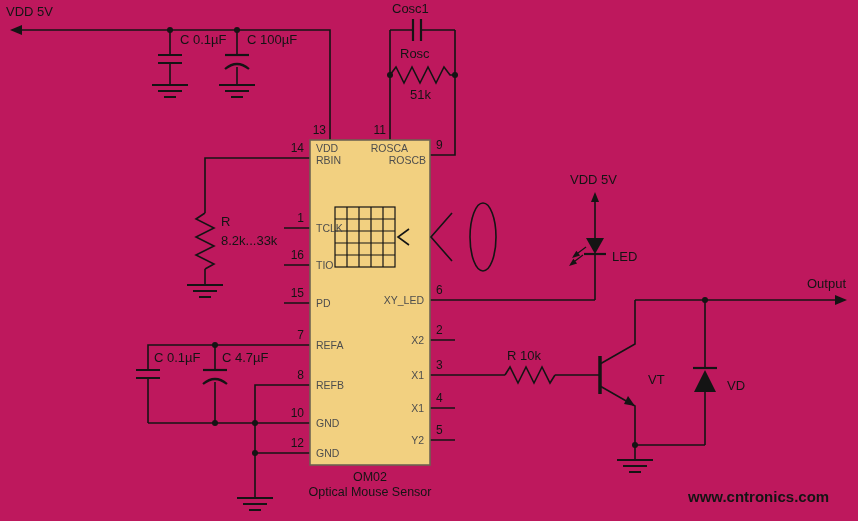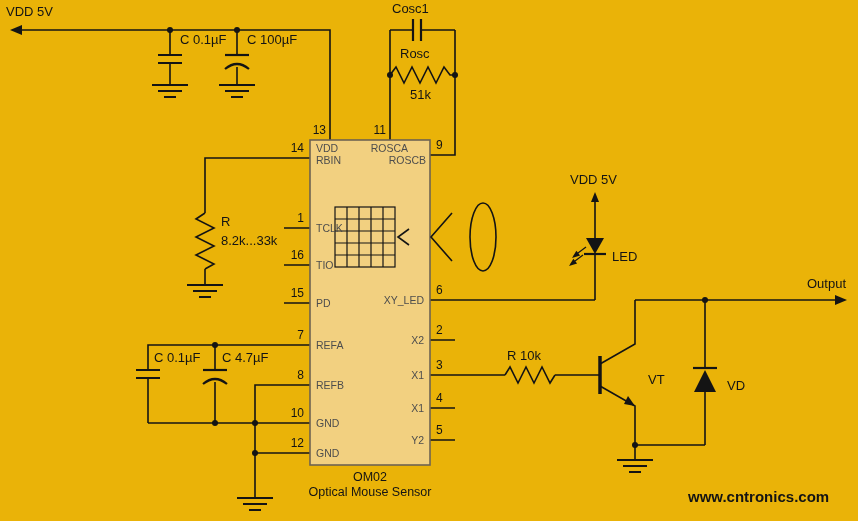--- a/index.html
+++ b/index.html
@@ -1,17 +1,17 @@
 <!DOCTYPE html>
 <html><head>
 <meta charset="utf-8">
 <style>
   html,body { margin:0; padding:0; background:#ffffff; }
   .canvas {
-    width:858px; height:521px; position:relative; background:#eab308;
+    width:858px; height:521px; position:relative; background:#be185d;
     font-family:"Liberation Sans", sans-serif;
   }
   svg { display:block; }
   text {
     font-family:"Liberation Sans", sans-serif;
     fill:#141414;
     font-size:13px;
   }
   .pin-num  { font-size:12px; fill:#141414; }
   .pin-name { font-size:10.5px; fill:#4d4d4d; }

